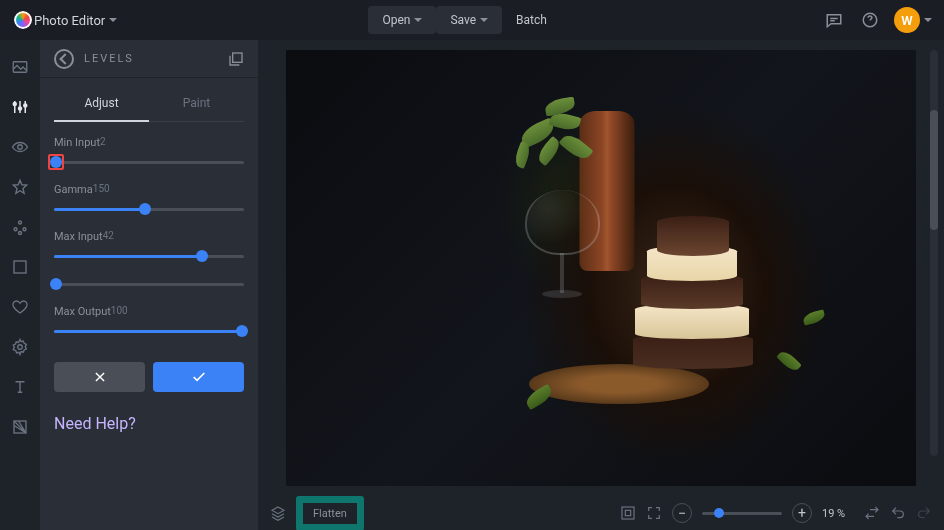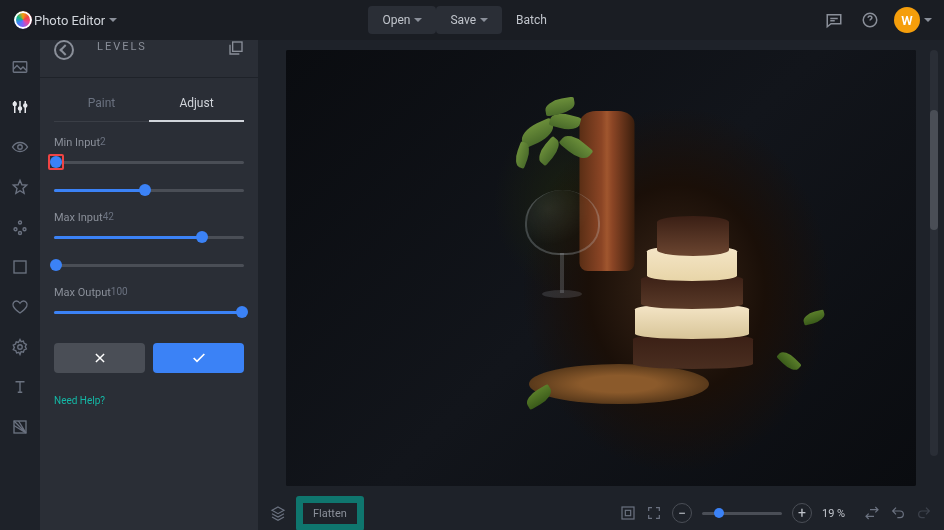--- a/index.html
+++ b/index.html
@@ -13,21 +13,21 @@
 .top-btn.drop:after{content:"";border:4px solid transparent;border-top-color:#8a8f99;margin-top:4px}
 .top-btn.plain{background:transparent}
 .top-icon{width:28px;height:28px;display:flex;align-items:center;justify-content:center;cursor:pointer;color:#8a8f99;margin-left:8px}
 .avatar{width:26px;height:26px;border-radius:50%;background:#f59e0b;color:#fff;display:flex;align-items:center;justify-content:center;font-weight:600;font-size:13px;margin-left:10px}
 .avatar-wrap{display:flex;align-items:center;gap:2px;cursor:pointer}
 .avatar-wrap:after{content:"";border:4px solid transparent;border-top-color:#8a8f99;margin-top:4px;margin-left:2px}
 .main{display:flex;height:490px}
 .toolrail{width:40px;background:#1e2229;display:flex;flex-direction:column;align-items:center;padding-top:18px;gap:22px}
 .toolrail svg{cursor:pointer}
 .panel{width:218px;background:#2a2e36;display:flex;flex-direction:column}
-.panel-header{height:38px;display:flex;align-items:flex-start;padding:0 14px;gap:23px;border-bottom:1px solid #1e2229}
+.panel-header{height:38px;display:flex;align-items:center;padding:0 14px;gap:10px;border-bottom:1px solid #1e2229}
 .back-btn{width:20px;height:20px;border:2px solid #8a8f99;border-radius:50%;display:flex;align-items:center;justify-content:center;cursor:pointer}
 .back-btn:before{content:"";width:6px;height:6px;border-left:2px solid #8a8f99;border-bottom:2px solid #8a8f99;transform:rotate(45deg);margin-left:2px}
 .panel-title{letter-spacing:2px;font-size:11px;color:#8a8f99}
 .stack-icon{margin-left:auto;cursor:pointer;color:#8a8f99}
 .tabs{display:flex;margin:18px 14px 0;border-bottom:1px solid #3a3e46}
 .tab{flex:1;text-align:center;padding:0 0 10px;font-size:12px;cursor:pointer;color:#6b7280}
 .tab.active{color:#d1d5db;border-bottom:2px solid #d1d5db;margin-bottom:-1px}
 .sliders{padding:14px 14px 0}
 .slider-row{margin-bottom:14px}
 .slider-header{display:flex;justify-content:flex-start;font-size:11px;color:#8a8f99;margin-bottom:6px}
@@ -35,21 +35,21 @@
 .slider{position:relative;height:14px;display:flex;align-items:center}
 .track{position:absolute;left:0;right:0;height:3px;background:#4a4e56;border-radius:2px}
 .fill{position:absolute;left:0;height:3px;background:#3b82f6;border-radius:2px}
 .thumb{position:absolute;width:12px;height:12px;background:#3b82f6;border-radius:50%;transform:translateX(-50%);cursor:grab}
 .highlight-box{position:absolute;width:16px;height:16px;border:2px solid #ef4444;left:-2px;top:-2px;border-radius:2px}
 .action-btns{display:flex;gap:8px;padding:10px 14px 16px}
 .action-btn{flex:1;height:30px;border:none;border-radius:4px;cursor:pointer;display:flex;align-items:center;justify-content:center;color:#fff;font-size:16px}
 .action-btn.cancel{background:#4a4e56}
 .action-btn.apply{background:#3b82f6}
 .help-section{padding:6px 14px}
-.help-title{font-size:10px;color:#14b8a6;margin-bottom:12px}
+.help-title{font-size:16px;color:#c4b5fd;margin-bottom:12px}
 .help-link{font-size:12px;color:#3b82f6;cursor:pointer}
 .canvas-area{flex:1;display:flex;flex-direction:column;background:#1e2229}
 .canvas-scroll{flex:1;overflow:hidden;position:relative;padding:10px 28px}
 .photo{width:100%;height:100%;background:#0d0f12;border-radius:2px;position:relative;overflow:hidden}
 .photo-inner{position:absolute;inset:0;background:radial-gradient(ellipse 35% 60% at 62% 55%,#3a2618 0%,#1a0f08 40%,transparent 70%),radial-gradient(ellipse 20% 35% at 45% 35%,#1a2010 0%,transparent 60%),linear-gradient(135deg,#0a0c10 0%,#12151b 50%,#0a0c10 100%)}
 .cake{position:absolute;left:55%;top:38%;width:120px;height:170px}
 .cake-layer{position:absolute;width:100%;left:0;border-radius:50%/15%}
 .cake-l1{height:40px;top:0;background:linear-gradient(#3a1f15,#6b4530);width:60%;left:20%}
 .cake-l2{height:35px;top:30px;background:linear-gradient(#f5e6c8,#e8d5a8);width:75%;left:12%}
 .cake-l3{height:35px;top:58px;background:linear-gradient(#3a1f15,#5a3a28);width:85%;left:7%}
@@ -168,38 +168,42 @@
       <div class="back-btn"></div>
       <div class="panel-title">LEVELS</div>
       <div class="stack-icon">
         <svg width="16" height="16" viewBox="0 0 24 24" fill="none" stroke="currentColor" stroke-width="2">
             <rect x="7" y="3" width="14" height="14"></rect>
             <path d="M3 7v14h14"></path>
           </svg>
       </div>
     </div>
     <div class="tabs">
+      <div class="tab active">Adjust</div>
       <div class="tab">Paint</div>
-      <div class="tab active">Adjust</div>
     </div>
     <div class="sliders">
       <div class="slider-row">
         <div class="slider-header">
             <span>Min Input</span>
             <span class="val">2</span>
           </div>
         <div class="slider">
             <div class="track"></div>
             <div class="fill" style="width:1%"></div>
             <div class="thumb" style="left:1%">
               <div class="highlight-box"></div>
             </div>
           </div>
       </div>
       <div class="slider-row">
+        <div class="slider-header">
+            <span>Gamma</span>
+            <span class="val">150</span>
+          </div>
         <div class="slider">
             <div class="track"></div>
             <div class="fill" style="width:48%"></div>
             <div class="thumb" style="left:48%"></div>
           </div>
       </div>
       <div class="slider-row">
         <div class="slider-header">
             <span>Max Input</span>
             <span class="val">42</span>

